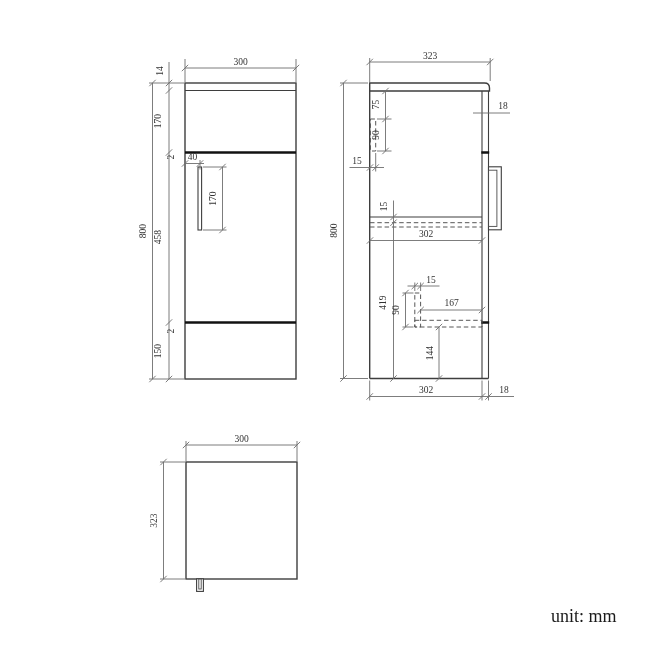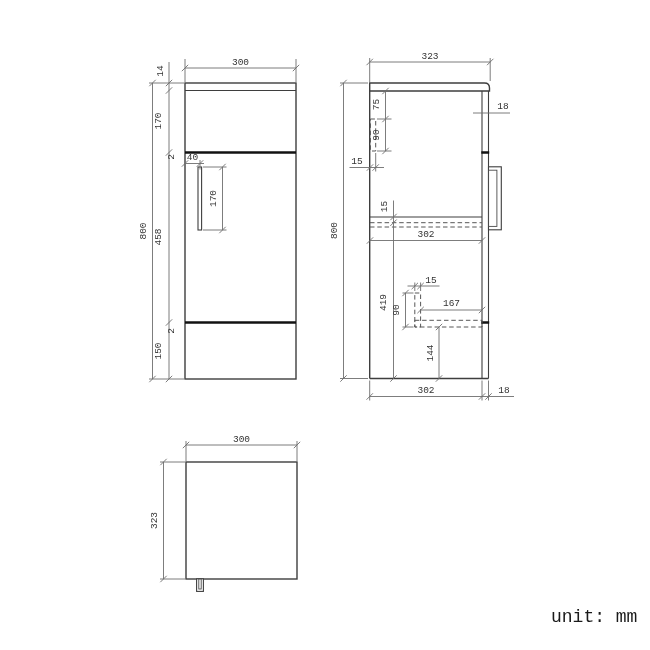--- a/index.html
+++ b/index.html
@@ -1,20 +1,20 @@
 <!DOCTYPE html>
 <html><head>
 <meta charset="utf-8">
 <style>
   html,body { margin:0; padding:0; background:#ffffff; }
   .canvas {
     position:relative;
     width:650px; height:650px;
     background:#ffffff;
-    font-family:Liberation Mono, monospace;
+    font-family:Liberation Serif, serif;
     overflow:hidden;
   }
   svg { position:absolute; left:0; top:0; }
   .ol  { stroke:#3e3e3e; stroke-width:1.4; fill:none; }
   .olf { stroke:#3e3e3e; stroke-width:1.4; fill:#ffffff; }
   .ol2 { stroke:#3e3e3e; stroke-width:1.1; fill:none; }
   .ol2f{ stroke:#3e3e3e; stroke-width:1.1; fill:#ffffff; }
   .ol3 { stroke:#4a4a4a; stroke-width:0.9; fill:none; }
   .gap { stroke:#121212; stroke-width:2.4; fill:none; }
   .dim { stroke:#6e6e6e; stroke-width:0.9; fill:none; }

